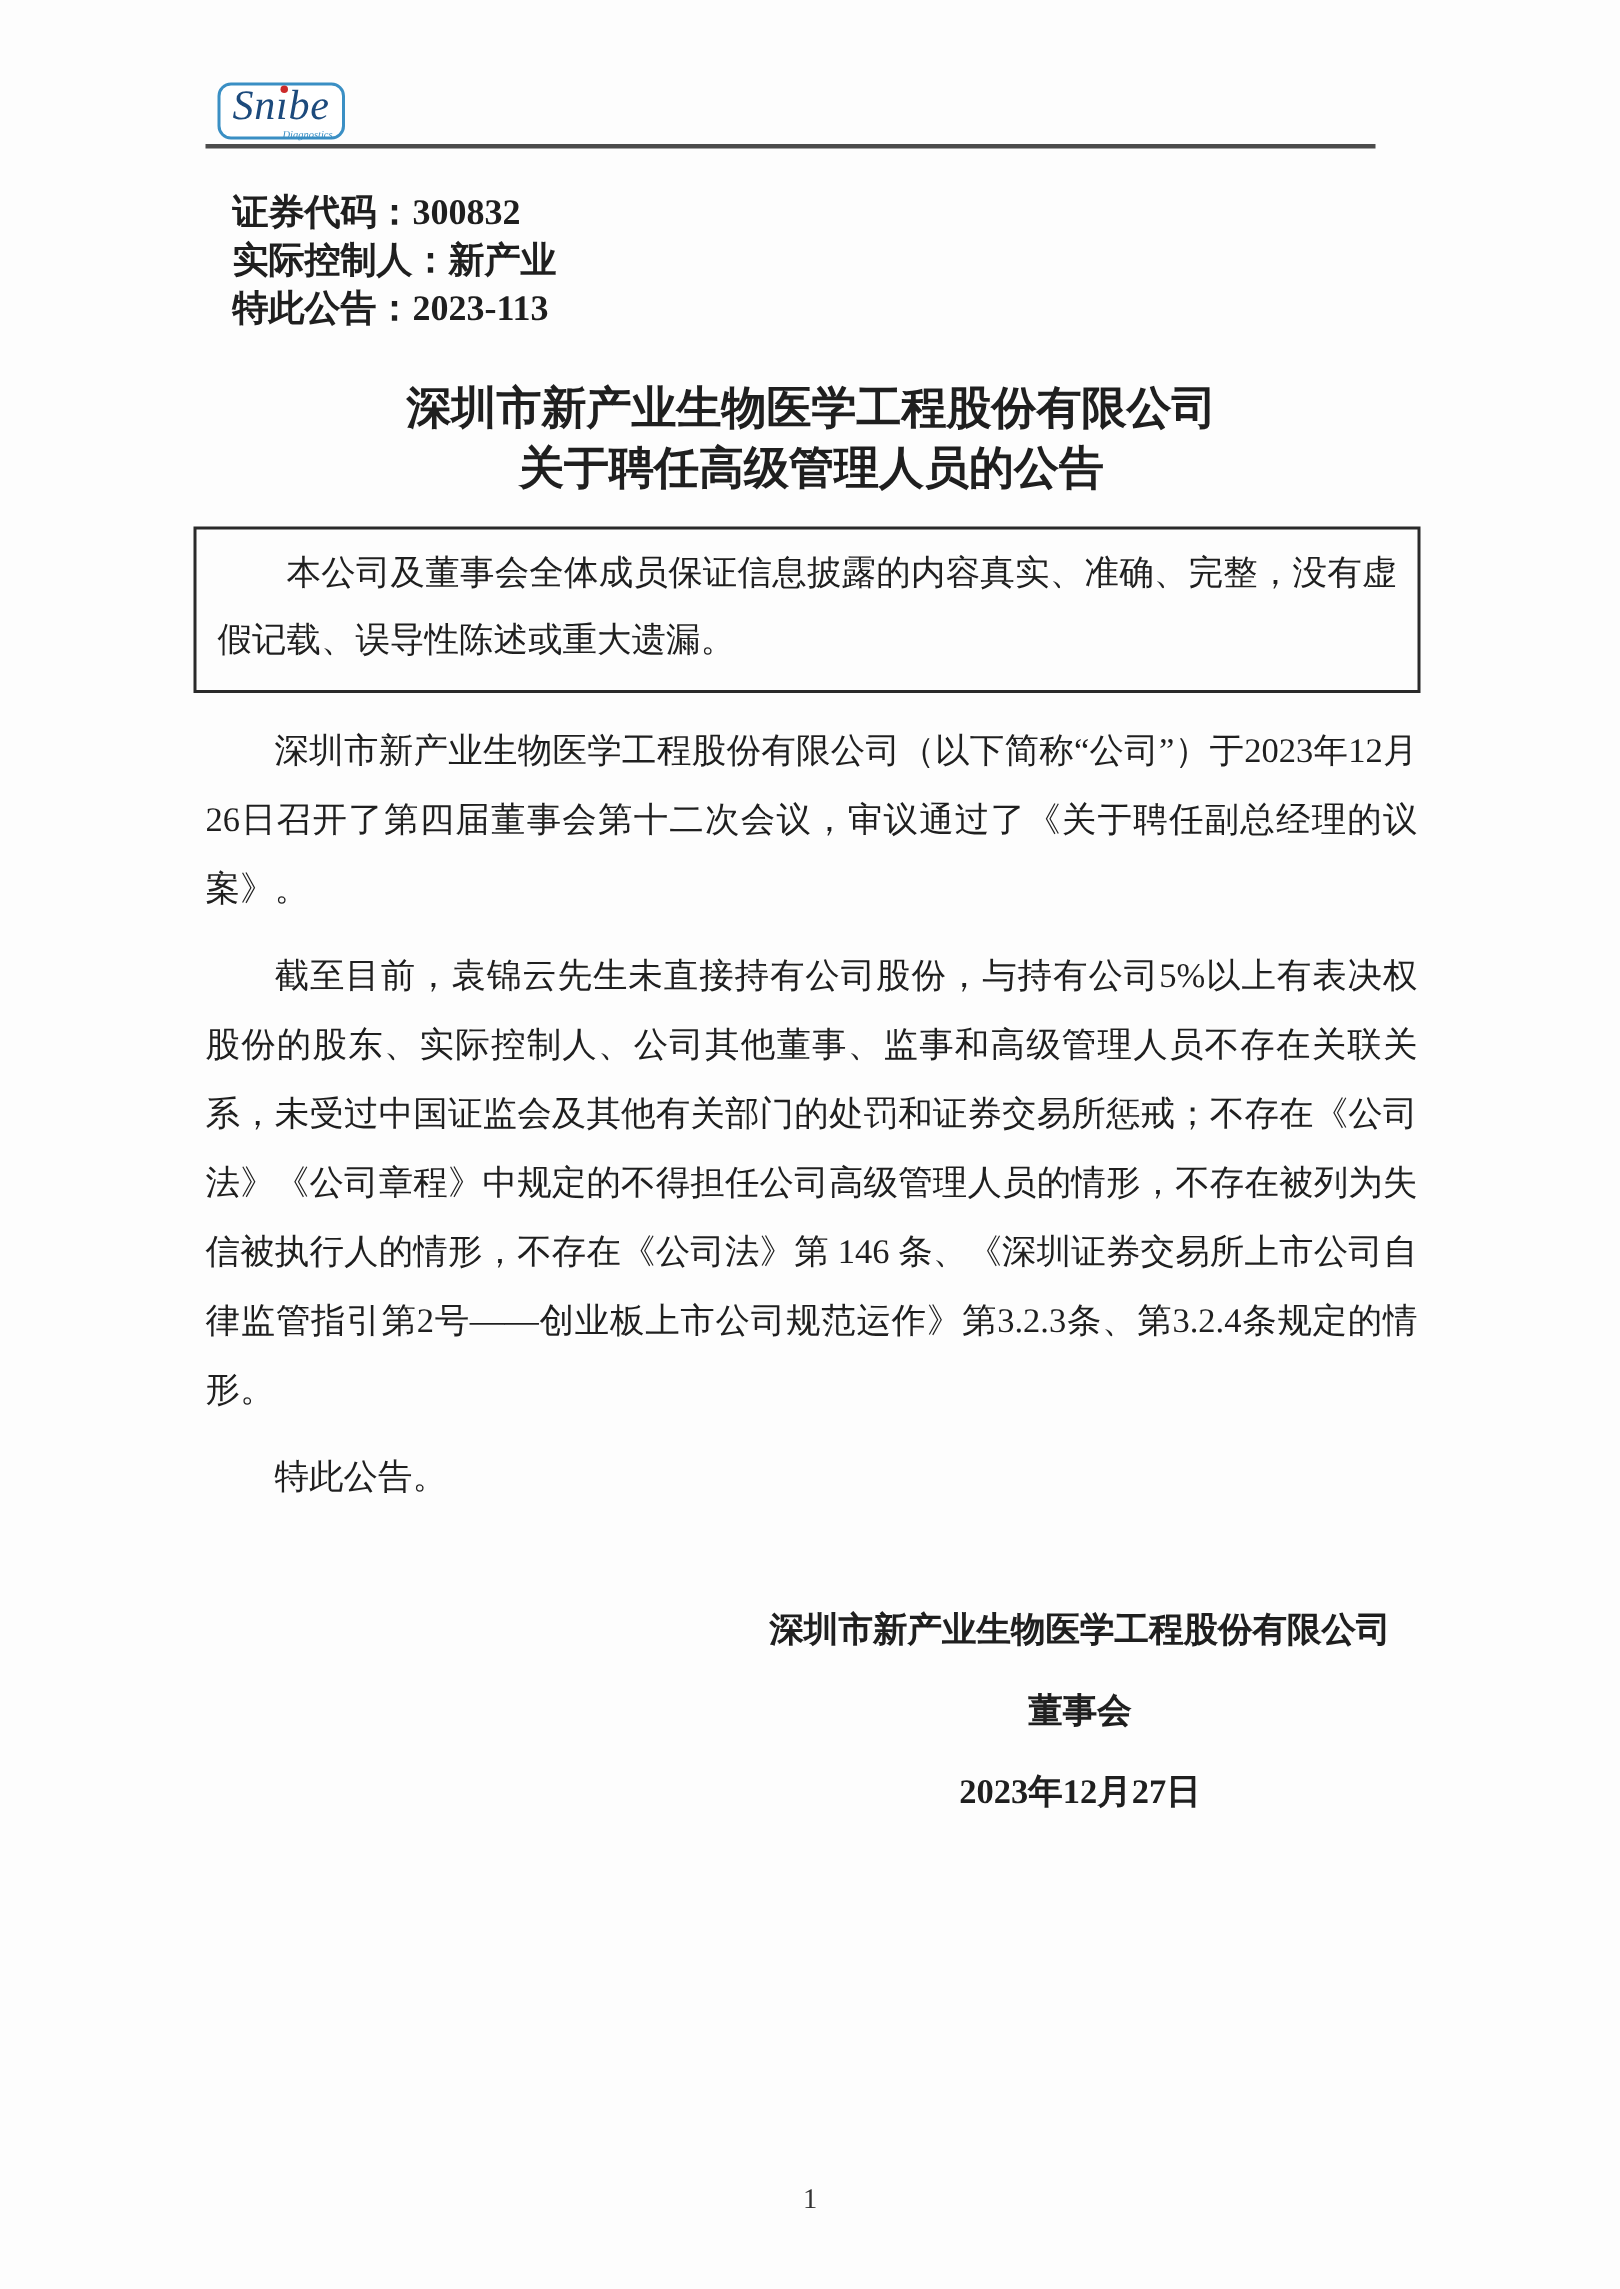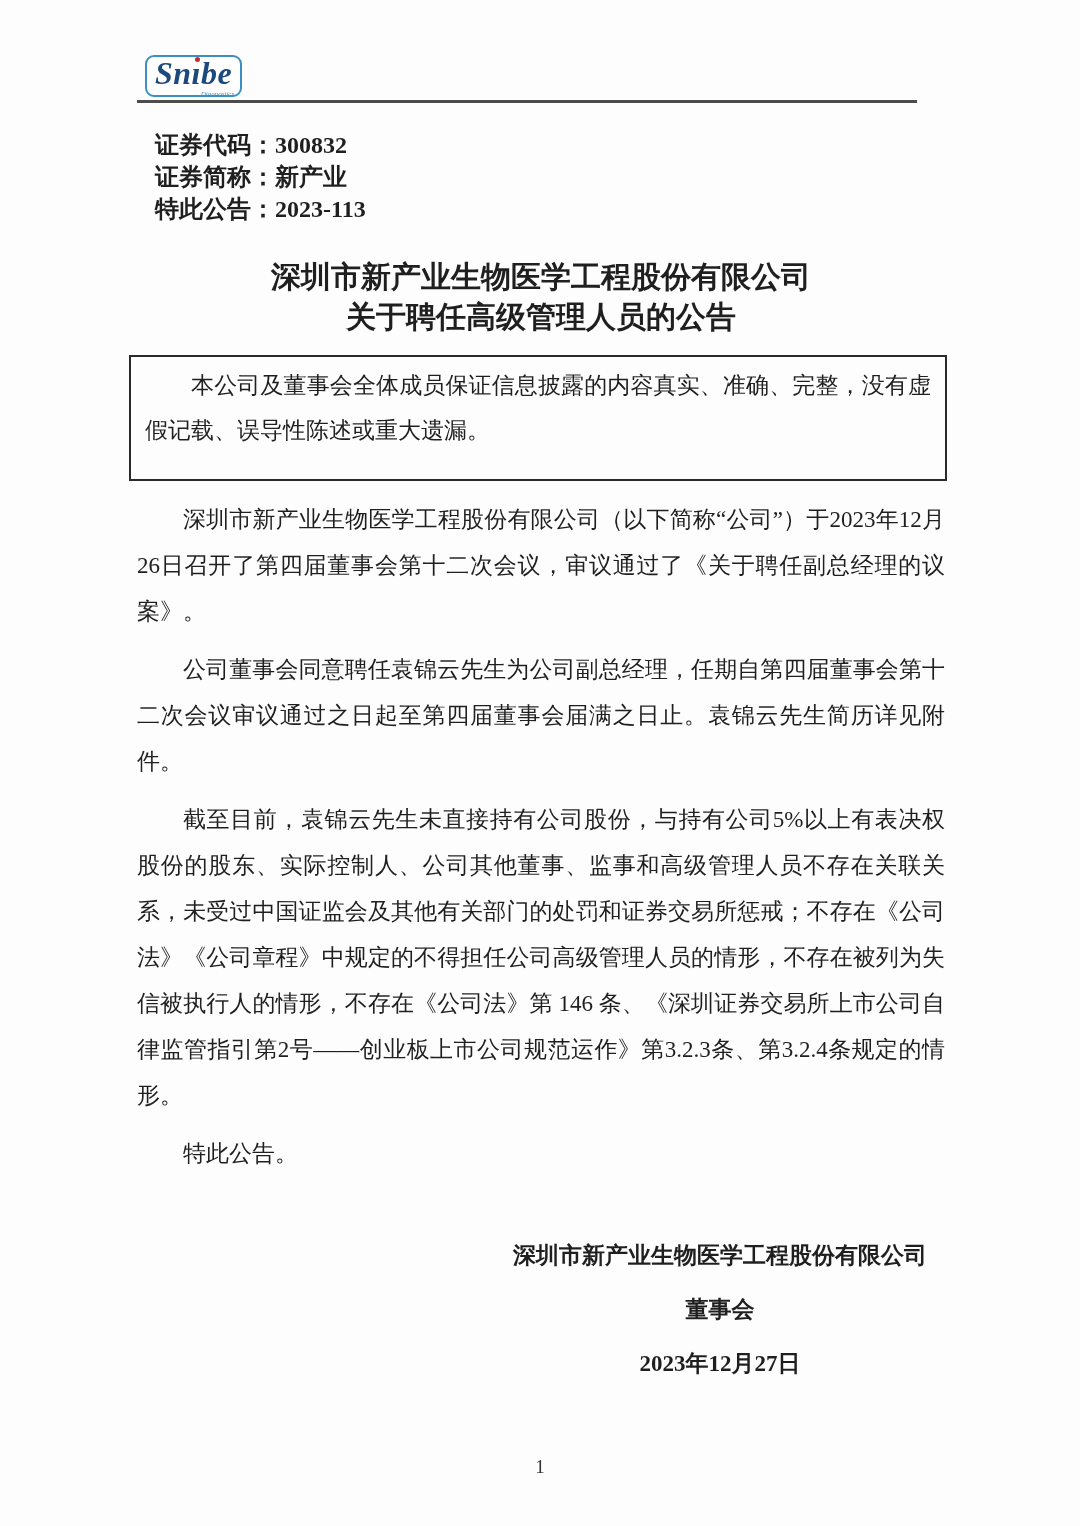--- a/index.html
+++ b/index.html
@@ -31,22 +31,22 @@
     display:inline-block;
     position:relative;
     margin:55px 0 0 8px;
     border:2px solid var(--logo-border);
     border-radius:9px;
     padding:0 8px 6px 8px;
     background:#fff;
     line-height:1;
   }
   .logo-text{
-    font-size:32px;
-    font-weight:bold;
+    font-size:28px;
+    font-weight:normal;
     font-style:italic;
     color:var(--logo-blue);
     letter-spacing:0.5px;
   }
   .logo-text .tittle{position:relative;display:inline-block;font-style:italic;}
   .logo-text .tittle .dot{
     position:absolute;
     top:0px;left:50%;
     width:5px;height:5px;
     margin-left:-1px;
@@ -92,21 +92,21 @@
     margin-top:8px;
     text-align:center;
     font-size:30px;
     font-weight:bold;
     line-height:32px;
   }
   
   .disclaimer-box{
     margin:22px -2px 0 -8px;
     border:2px solid var(--box-border);
-    padding:6px 14px 26px 14px;
+    padding:6px 14px 11px 14px;
   }
   .disclaimer-box p{
     font-size:23px;
     line-height:45px;
     text-indent:2em;
     text-align:justify;
   }
   
   .body-para{
     font-size:23px;
@@ -142,33 +142,32 @@
 
   <div class="logo">
     <span class="logo-text">Sn<span class="tittle"><span class="dot"></span>ı</span>be</span>
     <span class="logo-sub">Diagnostics</span>
   </div>
 
   <div class="rule"></div>
 
   <div class="sec-row">
     <span><span>证券代码：</span><span>300832</span></span>
-    <span><span>证券简称：</span><span>新产业</span></span>
+    <span><span>实际控制人：</span><span>新产业</span></span>
     <span><span>特此公告：</span><span>2023-113</span></span>
   </div>
 
   <h1 class="title-line1">深圳市新产业生物医学工程股份有限公司</h1>
   <h2 class="title-line2">关于聘任高级管理人员的公告</h2>
 
   <div class="disclaimer-box">
     <p>本公司及董事会全体成员保证信息披露的内容真实、准确、完整，没有虚假记载、误导性陈述或重大遗漏。</p>
   </div>
 
   <p class="body-para first">深圳市新产业生物医学工程股份有限公司（以下简称“公司”）于2023年12月26日召开了第四届董事会第十二次会议，审议通过了《关于聘任副总经理的议案》。</p>
-  <p class="body-para">公司董事会同意聘任袁锦云先生为公司副总经理，任期自第四届董事会第十二次会议审议通过之日起至第四届董事会届满之日止。袁锦云先生简历详见附件。</p>
   <p class="body-para">截至目前，袁锦云先生未直接持有公司股份，与持有公司5%以上有表决权股份的股东、实际控制人、公司其他董事、监事和高级管理人员不存在关联关系，未受过中国证监会及其他有关部门的处罚和证券交易所惩戒；不存在《公司法》《公司章程》中规定的不得担任公司高级管理人员的情形，不存在被列为失信被执行人的情形，不存在《公司法》第 146 条、《深圳证券交易所上市公司自律监管指引第2号——创业板上市公司规范运作》第3.2.3条、第3.2.4条规定的情形。</p>
   <p class="body-para">特此公告。</p>
 
   <div class="signature">
     <div>深圳市新产业生物医学工程股份有限公司</div>
     <div>董事会</div>
     <div>2023年12月27日</div>
   </div>
 
   <div class="page-number">1</div>

